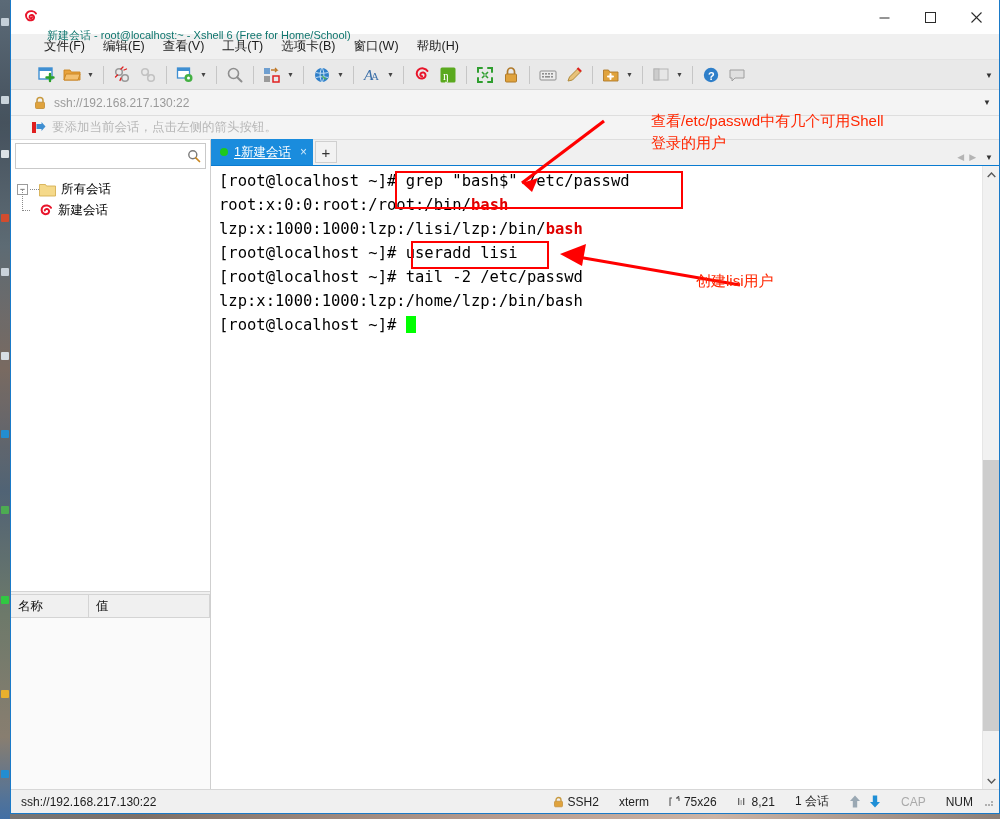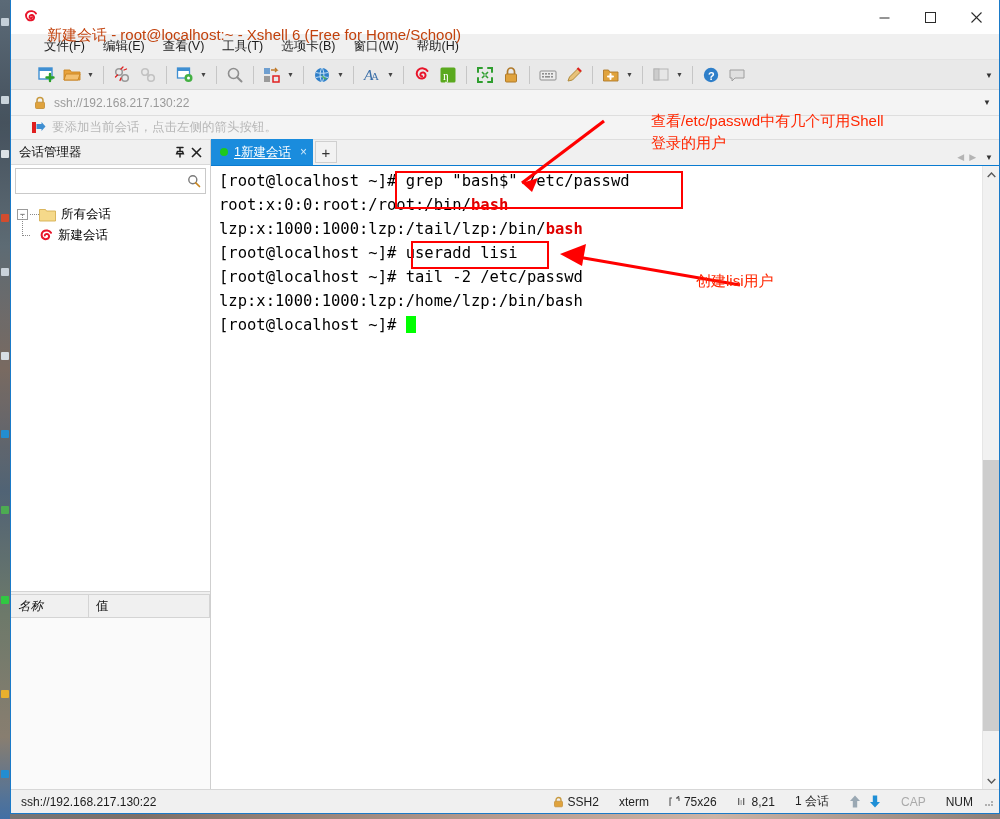--- a/index.html
+++ b/index.html
@@ -40,21 +40,21 @@
     height: 34px; flex: 0 0 34px; background: #ffffff;
     display: flex; align-items: center;
     border-bottom: 1px solid #ffffff;
     position: relative;
   }
   #title-icon {
     width: 16px; height: 16px; margin-left: 12px; margin-right: 8px;
     flex: 0 0 16px;
   }
   #title-text {
-    font-size: 15px; color: #c2410c; white-space: nowrap; margin-top: 37px;
+    font-size: 11px; color: #0f766e; white-space: nowrap; margin-top: 37px;
   }
   .winbtns { position: absolute; right: 0; top: 0; height: 34px; display: flex; }
   .winbtn {
     width: 46px; height: 34px; display: flex; align-items: center; justify-content: center;
     color: #2b2b2b;
   }
 
   
   #menubar {
     height: 26px; flex: 0 0 26px; background: #f0f0f0;
@@ -438,34 +438,20 @@
     <svg id="hint-arrow" viewBox="0 0 15 13">
       <path d="M1 1h4v11H1z" fill="#e02020"></path>
       <path d="M5.5 3h5v-2l4 4.5-4 4.5V8h-5z" fill="#3f8fd2"></path>
     </svg>
     <div id="hint-text">要添加当前会话，点击左侧的箭头按钮。</div>
   </div>
 
   <div id="body">
 
     <div id="leftpanel">
-      <div id="lp-header">
-        <div id="lp-title">会话管理器</div>
-        <div class="lp-hbtn">
-          <svg width="12" height="12" viewBox="0 0 12 12">
-            <path d="M3 1.5h6M6 1.5v4M3.5 5.5h5l.8 2.2H2.7zM6 7.7v3.3" stroke="#222" stroke-width="1.5" fill="none" stroke-linecap="round"></path>
-          </svg>
-        </div>
-        <div class="lp-hbtn">
-          <svg width="11" height="11" viewBox="0 0 11 11">
-            <line x1="1" y1="1" x2="10" y2="10" stroke="#222" stroke-width="1.6"></line>
-            <line x1="10" y1="1" x2="1" y2="10" stroke="#222" stroke-width="1.6"></line>
-          </svg>
-        </div>
-      </div>
       <div id="lp-search">
         <input value="" placeholder="" style="">
         <svg width="14" height="14" viewBox="0 0 14 14">
           <circle cx="5.8" cy="5.8" r="4" fill="none" stroke="#7a7a7a" stroke-width="1.4"></circle>
           <line x1="8.8" y1="8.8" x2="12.5" y2="12.5" stroke="#c9861f" stroke-width="1.7" stroke-linecap="round"></line>
         </svg>
       </div>
       <div id="lp-tree">
         <div class="tree-row">
           <div class="tree-toggle">−</div>
@@ -480,21 +466,21 @@
           <div style="width:7px;flex:0 0 7px;"></div>
           <svg class="sess-icon" viewBox="0 0 16 16">
             <path d="M13 4.8C11.5 2.2 7.3 1.8 5.1 3.6 2.9 5.4 3.2 8.9 5.4 10.4c1.9 1.3 4.5.8 5.4-.9.8-1.5 0-3.2-1.5-3.5-1.2-.3-2.5.5-2.5 1.6" fill="none" stroke="#e8142a" stroke-width="2" stroke-linecap="round"></path>
           </svg>
           <span>新建会话</span>
         </div>
       </div>
       <div id="lp-splitter"></div>
       <div id="lp-props">
         <div id="props-head">
-          <div class="props-col" style="width:78px;font-style:italic;">名称</div>
+          <div class="props-col" style="width:78px;">名称</div>
           <div class="props-col" style="flex:1 1 auto;">值</div>
         </div>
         <div id="props-body"></div>
       </div>
     </div>
 
     <div id="rightpanel">
 
       <div id="tabbar">
         <div class="tab">
@@ -508,21 +494,21 @@
           <span class="tabnav">◀</span>
           <span class="tabnav">▶</span>
           <span class="tabnav dd">▼</span>
         </div>
       </div>
 
       <div id="terminal-wrap">
         <div id="terminal">
           <div class="tline"><span>[root@localhost ~]# grep "bash$" /etc/passwd</span></div>
           <div class="tline"><span>root:x:0:0:root:/root:/bin/</span><span class="r">bash</span></div>
-          <div class="tline"><span>lzp:x:1000:1000:lzp:/tail/lzp:/bin/</span><span class="r">bash</span></div>
+          <div class="tline"><span>lzp:x:1000:1000:lzp:/lisi/lzp:/bin/</span><span class="r">bash</span></div>
           <div class="tline"><span>[root@localhost ~]# useradd lisi</span></div>
           <div class="tline"><span>[root@localhost ~]# tail -2 /etc/passwd</span></div>
           <div class="tline"><span>lzp:x:1000:1000:lzp:/home/lzp:/bin/bash</span></div>
           <div class="tline"><span>[root@localhost ~]# </span><span class="cursor"></span></div>
         </div>
         <div id="term-scroll">
           <div class="sb-arrow">
             <svg width="9" height="6" viewBox="0 0 9 6">
                 <path d="M0.7 5L4.5 1 8.3 5" fill="none" stroke="#5a5a5a" stroke-width="1.4"></path>
               </svg>

